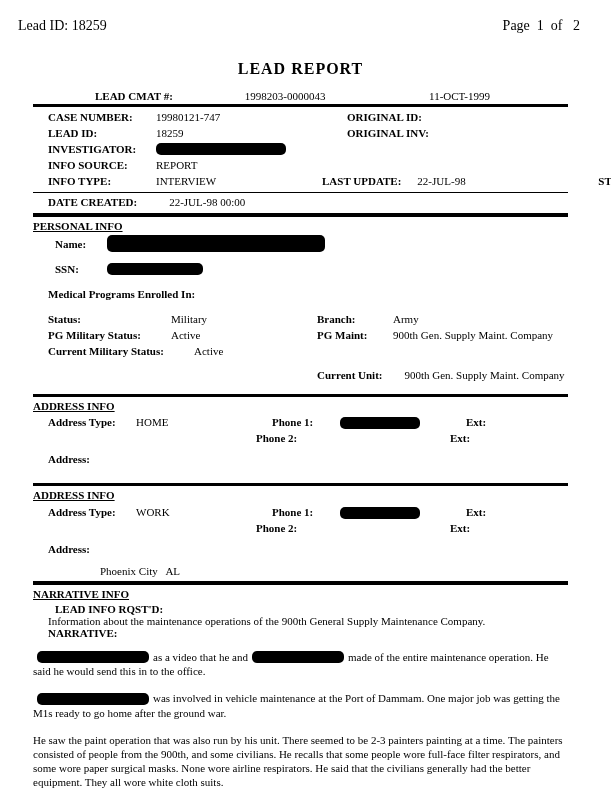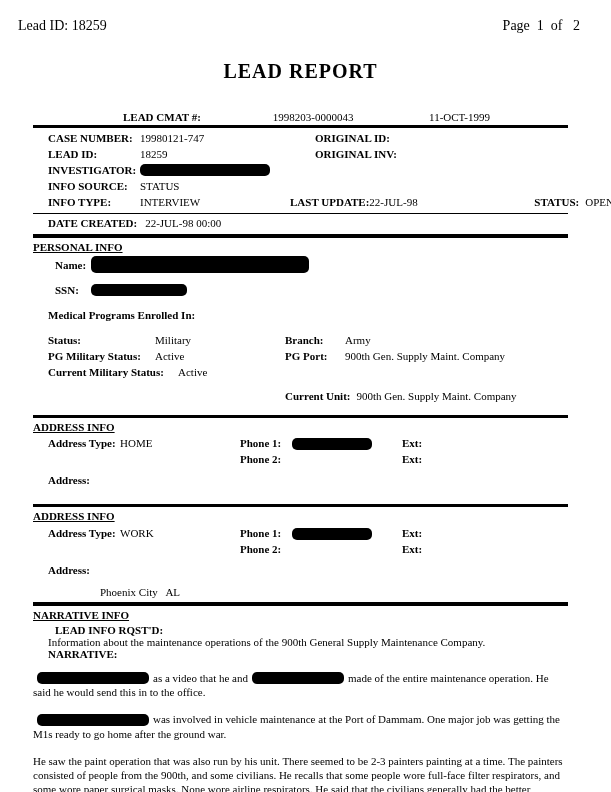--- a/index.html
+++ b/index.html
@@ -5,28 +5,28 @@
   * { margin:0; padding:0; box-sizing:border-box; }
   html,body { background:#e8e8e8; }
   body { width:611px; margin:0 auto; font-family:"Liberation Serif", serif; color:#000; }
   .page {
     width:611px; height:792px; background:#ffffff; overflow:hidden;
     padding:16px 43px 8px 33px; font-size:11px; position:relative;
   }
   .b { font-weight:bold; }
   .hdr { display:flex; justify-content:space-between; font-size:14px;
          margin:2px -12px 26px -15px; }
-  .title { text-align:center; font-weight:bold; font-size:20px; letter-spacing:1px; margin-bottom:28px; }
-  .cmat-row { display:flex; margin-left:90px; margin-bottom:1px;gap:32px; }
+  .title { text-align:center; font-weight:bold; font-size:16px; letter-spacing:1px; margin-bottom:12px; }
+  .cmat-row { display:flex; margin-left:62px; margin-bottom:1px;gap:32px; }
   .cmat-row .gap { width:8px; }
   .cmat-date { margin-left:auto; margin-right:78px; }
   .rule   { border:none; border-top:3px solid #000; margin:2px 0 3px 0; }
   .rule4  { border-top:4px solid #000; }
   .rule1  { border:none; border-top:1px solid #000; margin:2px 0 2px 0; }
-  .row { display:flex; align-items:center; margin:2px 0; line-height:14px; }
+  .row { display:flex; align-items:center; margin:2px 0; line-height:14px;gap:16px; }
   .row > span { flex-shrink:0; }
   .w52{width:52px} .w60{width:60px} .w72{width:72px}
   .w92{width:92px} .w107{width:107px} .w110{width:110px} .w120{width:120px}
   .w130{width:130px} .w150{width:150px} .w165{width:165px} .w175{width:175px} .w192{width:192px}
   .ind10 { margin-left:15px; }
   .ind22 { margin-left:22px; }
   .redact { display:inline-block; background:#000; height:12px; border-radius:5px;
             vertical-align:middle; margin:0 5px 0 0; }
   .redact.tall { height:17px; }
   .sec { margin-bottom:4px; }
@@ -66,35 +66,35 @@
       <span class="b w92">LEAD ID:</span>
       <span class="w175">18259</span>
       <span class="b">ORIGINAL INV:</span>
     </div>
     <div class="row">
       <span class="b w92">INVESTIGATOR:</span>
       <span class="redact" style="width:130px"></span>
     </div>
     <div class="row">
       <span class="b w92">INFO SOURCE:</span>
-      <span>STATUS</span>
+      <span>REPORT</span>
     </div>
     <div class="row">
       <span class="b w92">INFO TYPE:</span>
       <span class="w150">INTERVIEW</span>
       <span class="b">LAST UPDATE:</span>
       <span class="w165">22-JUL-98</span>
       <span class="b" style="margin-right:6px">STATUS:</span>
       <span>OPEN</span>
     </div>
   </div>
   <div class="rule1"></div>
   <div class="sec ind10">
     <div class="row">
-      <span class="b" style="margin-right:8px">DATE CREATED:</span>
+      <span class="b" style="margin-right:16px">DATE CREATED:</span>
       <span>22-JUL-98 00:00</span>
     </div>
   </div>
   <div class="rule rule4"></div>
 
   <div class="sec">
     <div class="sec-title ind10">PERSONAL INFO</div>
     <div class="row ind22">
       <span class="b" style="width:36px">Name:</span>
       <span class="redact tall" style="width:218px"></span>
@@ -109,21 +109,21 @@
     <div class="spacer10"></div>
     <div class="row ind10">
       <span class="b w107">Status:</span>
       <span class="w130">Military</span>
       <span class="b w60">Branch:</span>
       <span>Army</span>
     </div>
     <div class="row ind10">
       <span class="b w107">PG Military Status:</span>
       <span class="w130">Active</span>
-      <span class="b w60">PG Port:</span>
+      <span class="b w60">PG Maint:</span>
       <span>900th Gen. Supply Maint. Company</span>
     </div>
     <div class="row ind10">
       <span class="b" style="width:107px;white-space:nowrap">Current Military Status:</span>
       <span style="margin-left:23px">Active</span>
     </div>
     <div class="spacer6"></div>
     <div class="row ind10">
       <span class="w107"></span>
       <span class="w130"></span>

